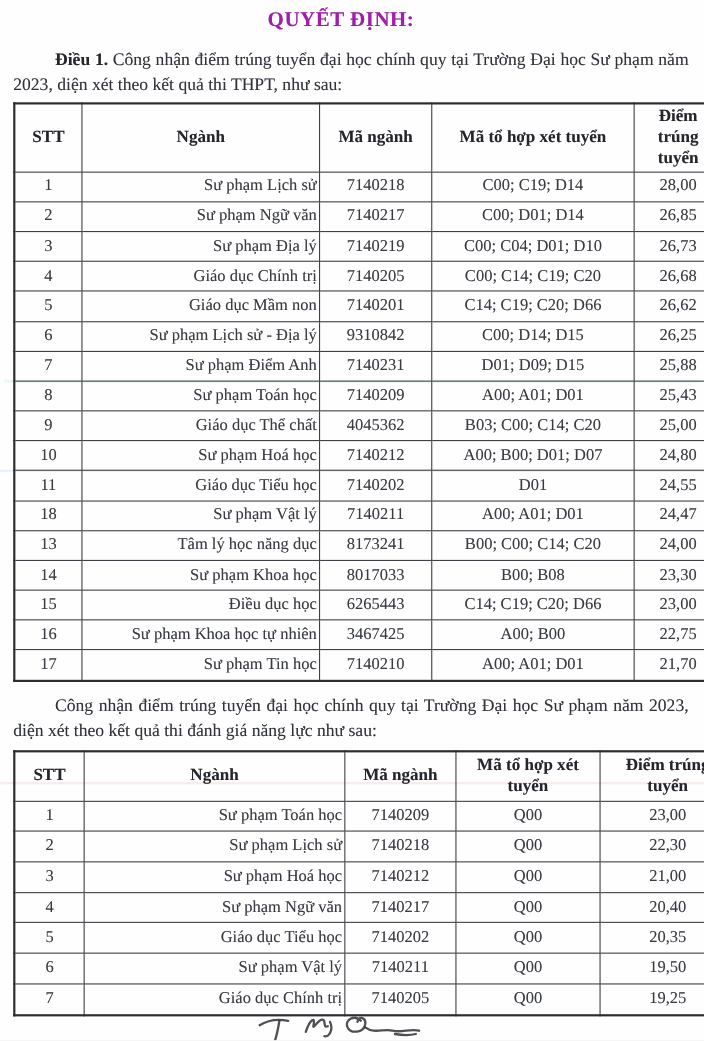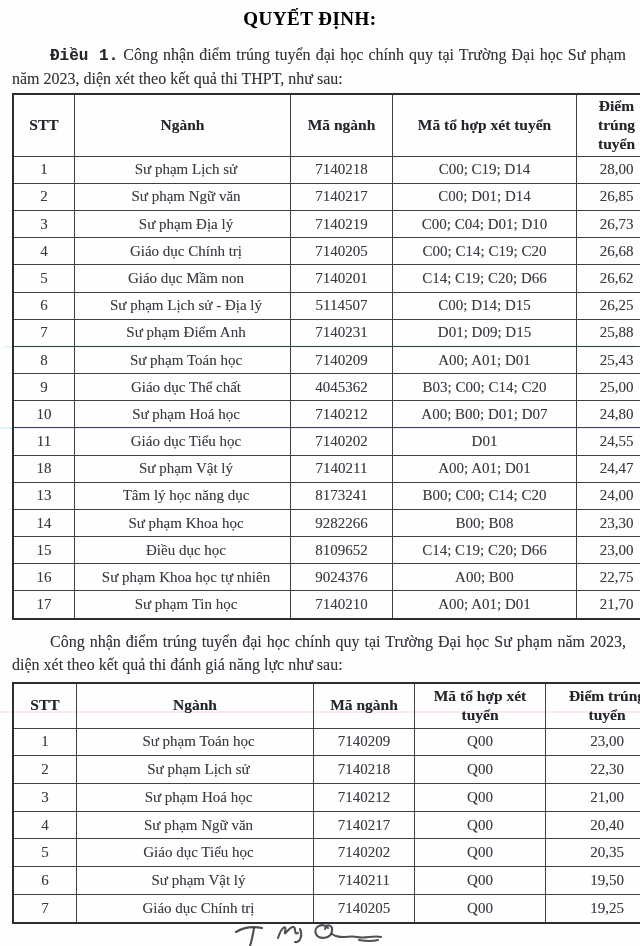--- a/index.html
+++ b/index.html
@@ -15,48 +15,48 @@
     text-shadow:0 0 0.5px rgba(45,45,55,.35);
   }
   
   .artifact{position:absolute;pointer-events:none;}
   .a1{top:345px;left:4px;width:632px;height:3px;background:rgba(140,215,205,.16);}
   .a2{top:427px;left:0;width:640px;height:2px;background:rgba(120,185,225,.18);}
   .a3{top:711px;left:0;width:640px;height:2px;background:rgba(235,150,170,.20);}
 
   .title{
     position:absolute;top:8px;left:0;width:620px;margin:0;
-    text-align:center;font-size:19px;font-weight:bold;color:#000000;
+    text-align:center;font-size:19px;font-weight:bold;color:#a21caf;
     letter-spacing:.5px;
   }
   .para{
     position:absolute;left:12px;width:614px;margin:0;
     font-size:16px;line-height:22.5px;text-align:justify;
     text-indent:38px;color:#303339;
   }
   .p1{top:44px;}
   .p2{top:631px;}
-  .para b{color:#24262b;font-family:Liberation Mono, monospace;}
+  .para b{color:#24262b;}
 
   table.t{
     position:absolute;left:12px;
     border-collapse:collapse;table-layout:fixed;
     border:2px solid #2c2d31;
     font-size:15px;color:#383b41;
   }
   .t th,.t td{
     border:1px solid #3f4045;
     vertical-align:middle;padding:0 2px;text-align:center;
     overflow:hidden;
   }
   .t thead th{
     font-weight:bold;font-size:15.5px;color:#24262b;
     line-height:1.22;padding:2px 3px;
   }
-  .t td.c1{text-align:center;padding-left:9px;}
+  .t td.c1{text-align:right;padding-left:9px;}
 
   .t1{top:93px;width:608px;height:527px;}
   .t1 thead tr{height:58px;}
   .t1 th:nth-child(1){width:54px;}
   .t1 th:nth-child(2){width:209px;}
   .t1 th:nth-child(3){width:95px;}
   .t1 th:nth-child(4){width:177px;}
   .t1 th:nth-child(5){width:73px;}
 
   .t2{top:682px;width:620px;height:242px;}
@@ -125,21 +125,21 @@
         <tr>
           <td class="c0">5</td>
           <td class="c1">Giáo dục Mầm non</td>
           <td class="c2">7140201</td>
           <td class="c3">C14; C19; C20; D66</td>
           <td class="c4">26,62</td>
         </tr>
         <tr>
           <td class="c0">6</td>
           <td class="c1">Sư phạm Lịch sử - Địa lý</td>
-          <td class="c2">5114507</td>
+          <td class="c2">9310842</td>
           <td class="c3">C00; D14; D15</td>
           <td class="c4">26,25</td>
         </tr>
         <tr>
           <td class="c0">7</td>
           <td class="c1">Sư phạm Điểm Anh</td>
           <td class="c2">7140231</td>
           <td class="c3">D01; D09; D15</td>
           <td class="c4">25,88</td>
         </tr>
@@ -181,35 +181,35 @@
         <tr>
           <td class="c0">13</td>
           <td class="c1">Tâm lý học năng dục</td>
           <td class="c2">8173241</td>
           <td class="c3">B00; C00; C14; C20</td>
           <td class="c4">24,00</td>
         </tr>
         <tr>
           <td class="c0">14</td>
           <td class="c1">Sư phạm Khoa học</td>
-          <td class="c2">9282266</td>
+          <td class="c2">8017033</td>
           <td class="c3">B00; B08</td>
           <td class="c4">23,30</td>
         </tr>
         <tr>
           <td class="c0">15</td>
           <td class="c1">Điều dục học</td>
-          <td class="c2">8109652</td>
+          <td class="c2">6265443</td>
           <td class="c3">C14; C19; C20; D66</td>
           <td class="c4">23,00</td>
         </tr>
         <tr>
           <td class="c0">16</td>
           <td class="c1">Sư phạm Khoa học tự nhiên</td>
-          <td class="c2">9024376</td>
+          <td class="c2">3467425</td>
           <td class="c3">A00; B00</td>
           <td class="c4">22,75</td>
         </tr>
         <tr>
           <td class="c0">17</td>
           <td class="c1">Sư phạm Tin học</td>
           <td class="c2">7140210</td>
           <td class="c3">A00; A01; D01</td>
           <td class="c4">21,70</td>
         </tr>

